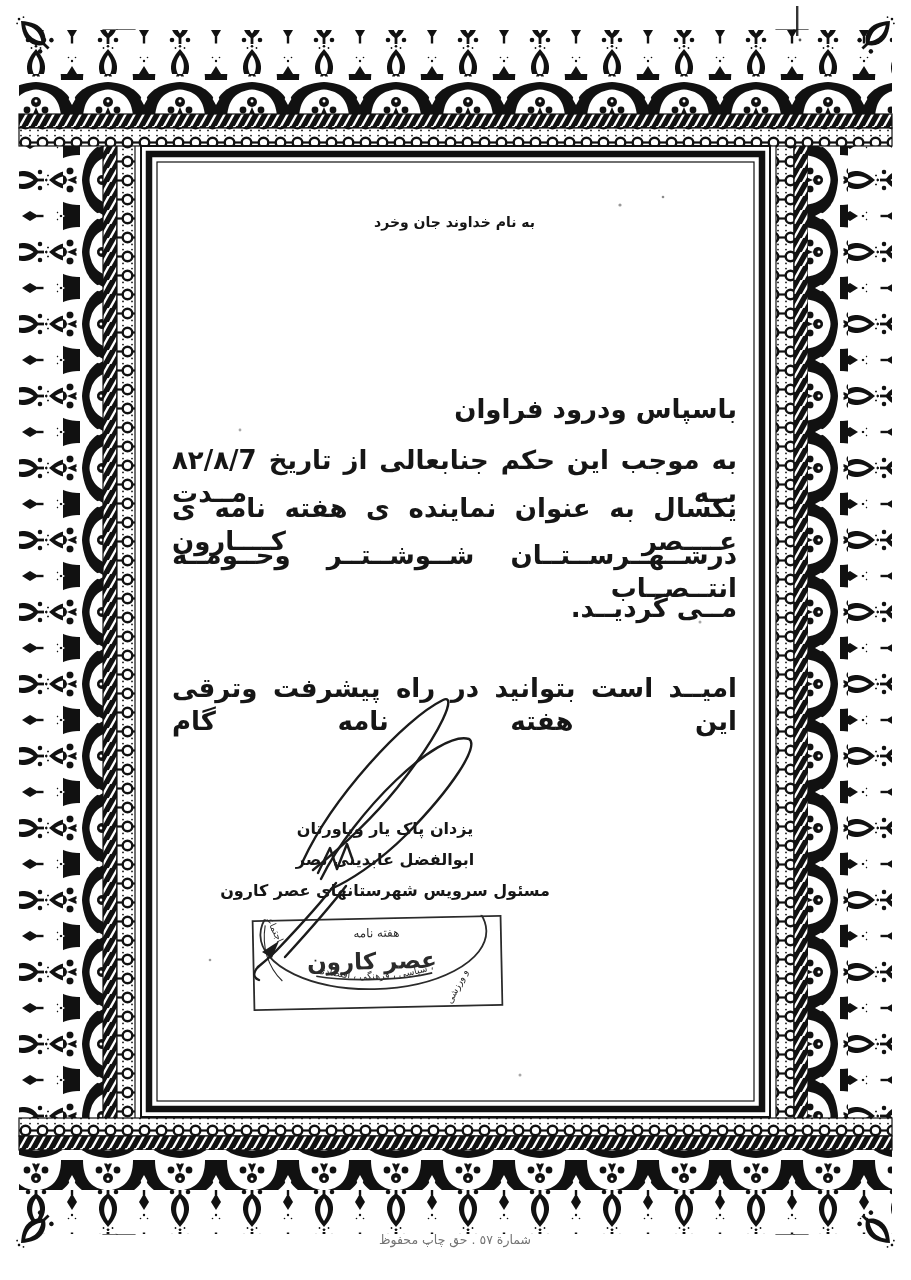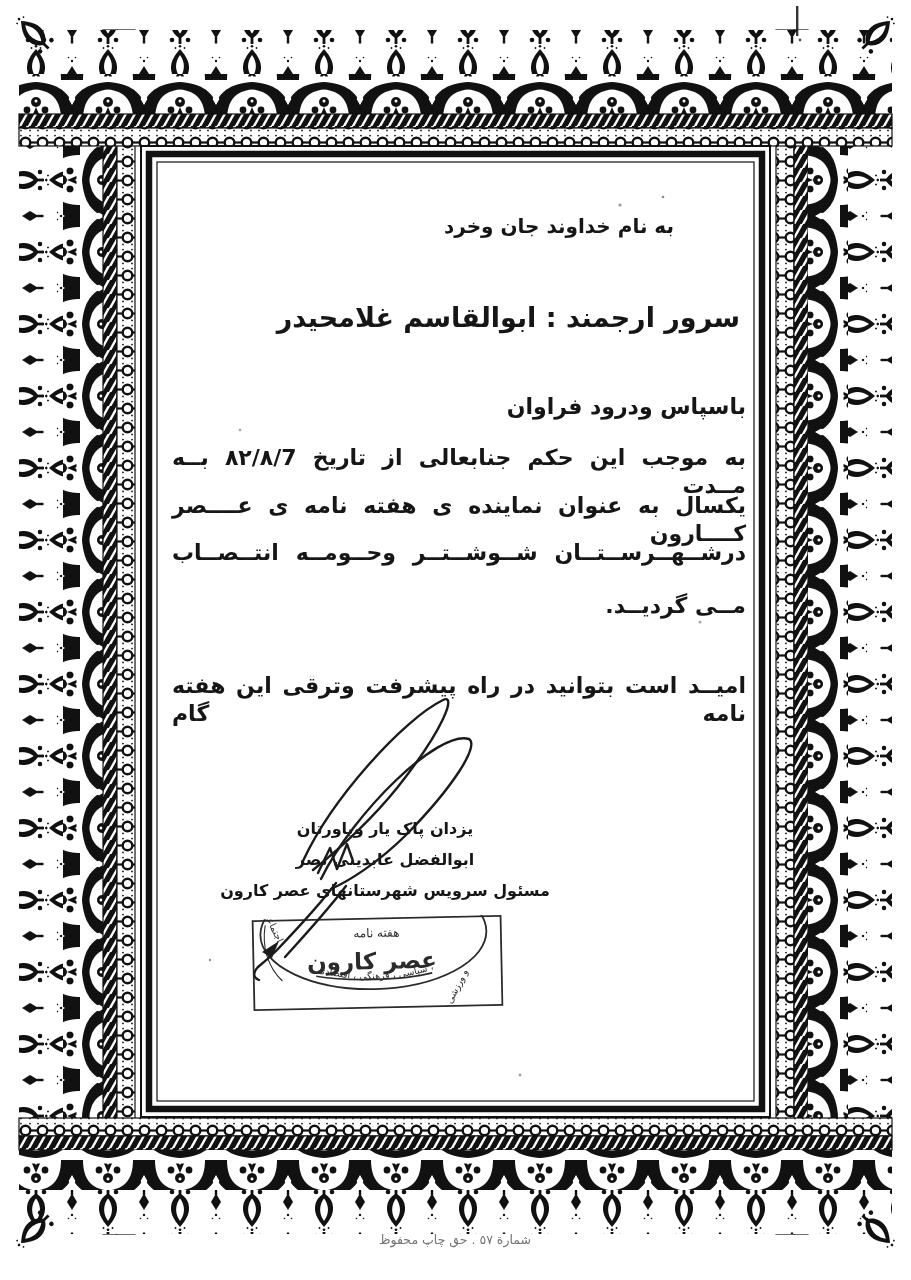--- a/index.html
+++ b/index.html
@@ -7,29 +7,29 @@
     position:relative;width:911px;height:1280px;background:#ffffff;
     font-family:"DejaVu Sans",sans-serif;color:#161616;overflow:hidden;
     margin:0 auto;
   }
   .border-svg{position:absolute;left:0;top:0;z-index:1;}
   .content{
     position:absolute;left:158px;top:165px;width:597px;height:940px;z-index:2;
     direction:rtl;
   }
   .bismillah{
-    position:absolute;top:49px;left:216px;width:300px;text-align:right;
-    font-size:20px;font-weight:bold;letter-spacing:0;
+    position:absolute;top:49px;left:216px;width:300px;text-align:left;
+    font-size:14px;font-weight:bold;letter-spacing:0;
   }
   .salutation{
     position:absolute;top:137px;right:15px;left:12px;text-align:right;
     font-size:27px;font-weight:bold;white-space:nowrap;
   }
   .bline{
-    position:absolute;right:9px;left:14px;font-size:22px;font-weight:bold;
+    position:absolute;right:18px;left:14px;font-size:26px;font-weight:bold;
     text-align:right;line-height:1.25;
   }
   .bline.justify{text-align:justify;text-align-last:justify;}
   .t-greeting{top:228px;}
   .t-l0{top:279px;}
   .t-l1{top:327px;}
   .t-l2{top:374px;}
   .t-l3{top:427px;}
   .t-l4{top:467px;margin-top:40px;}
   .t-l5{top:521px;}
@@ -193,21 +193,20 @@
       <circle cx="240" cy="430" r="1.4" fill="#999"></circle>
       <circle cx="700" cy="622" r="1.5" fill="#999"></circle>
       <circle cx="210" cy="960" r="1.3" fill="#888"></circle>
       <circle cx="520" cy="1075" r="1.5" fill="#999"></circle>
     </g>
   </svg>
 
   <div class="content">
     <div class="bismillah">به نام خداوند جان وخرد</div>
 
-    <div class="salutation">سرور ارجمند : ابوالقاسم غلامحیدر</div>
 
     <div class="bline t-greeting">باسپاس ودرود فراوان</div>
 
     <div class="bline justify t-l0">به موجب این حکم جنابعالی از تاریخ ٨٢/٨/7 بــه مــدت</div>
     <div class="bline justify t-l1">یکسال به عنوان نماینده ی هفته نامه ی عــــصر کــــارون</div>
     <div class="bline t-l3">مــی گردیــد.</div>
     <div class="bline justify t-l2">درشــهــرســتــان شــوشــتــر وحــومــه انتــصــاب</div>
     <div class="bline justify t-l4">امیــد است بتوانید در راه پیشرفت وترقی این هفته نامه گام</div>
 
     <div class="sig-block">

